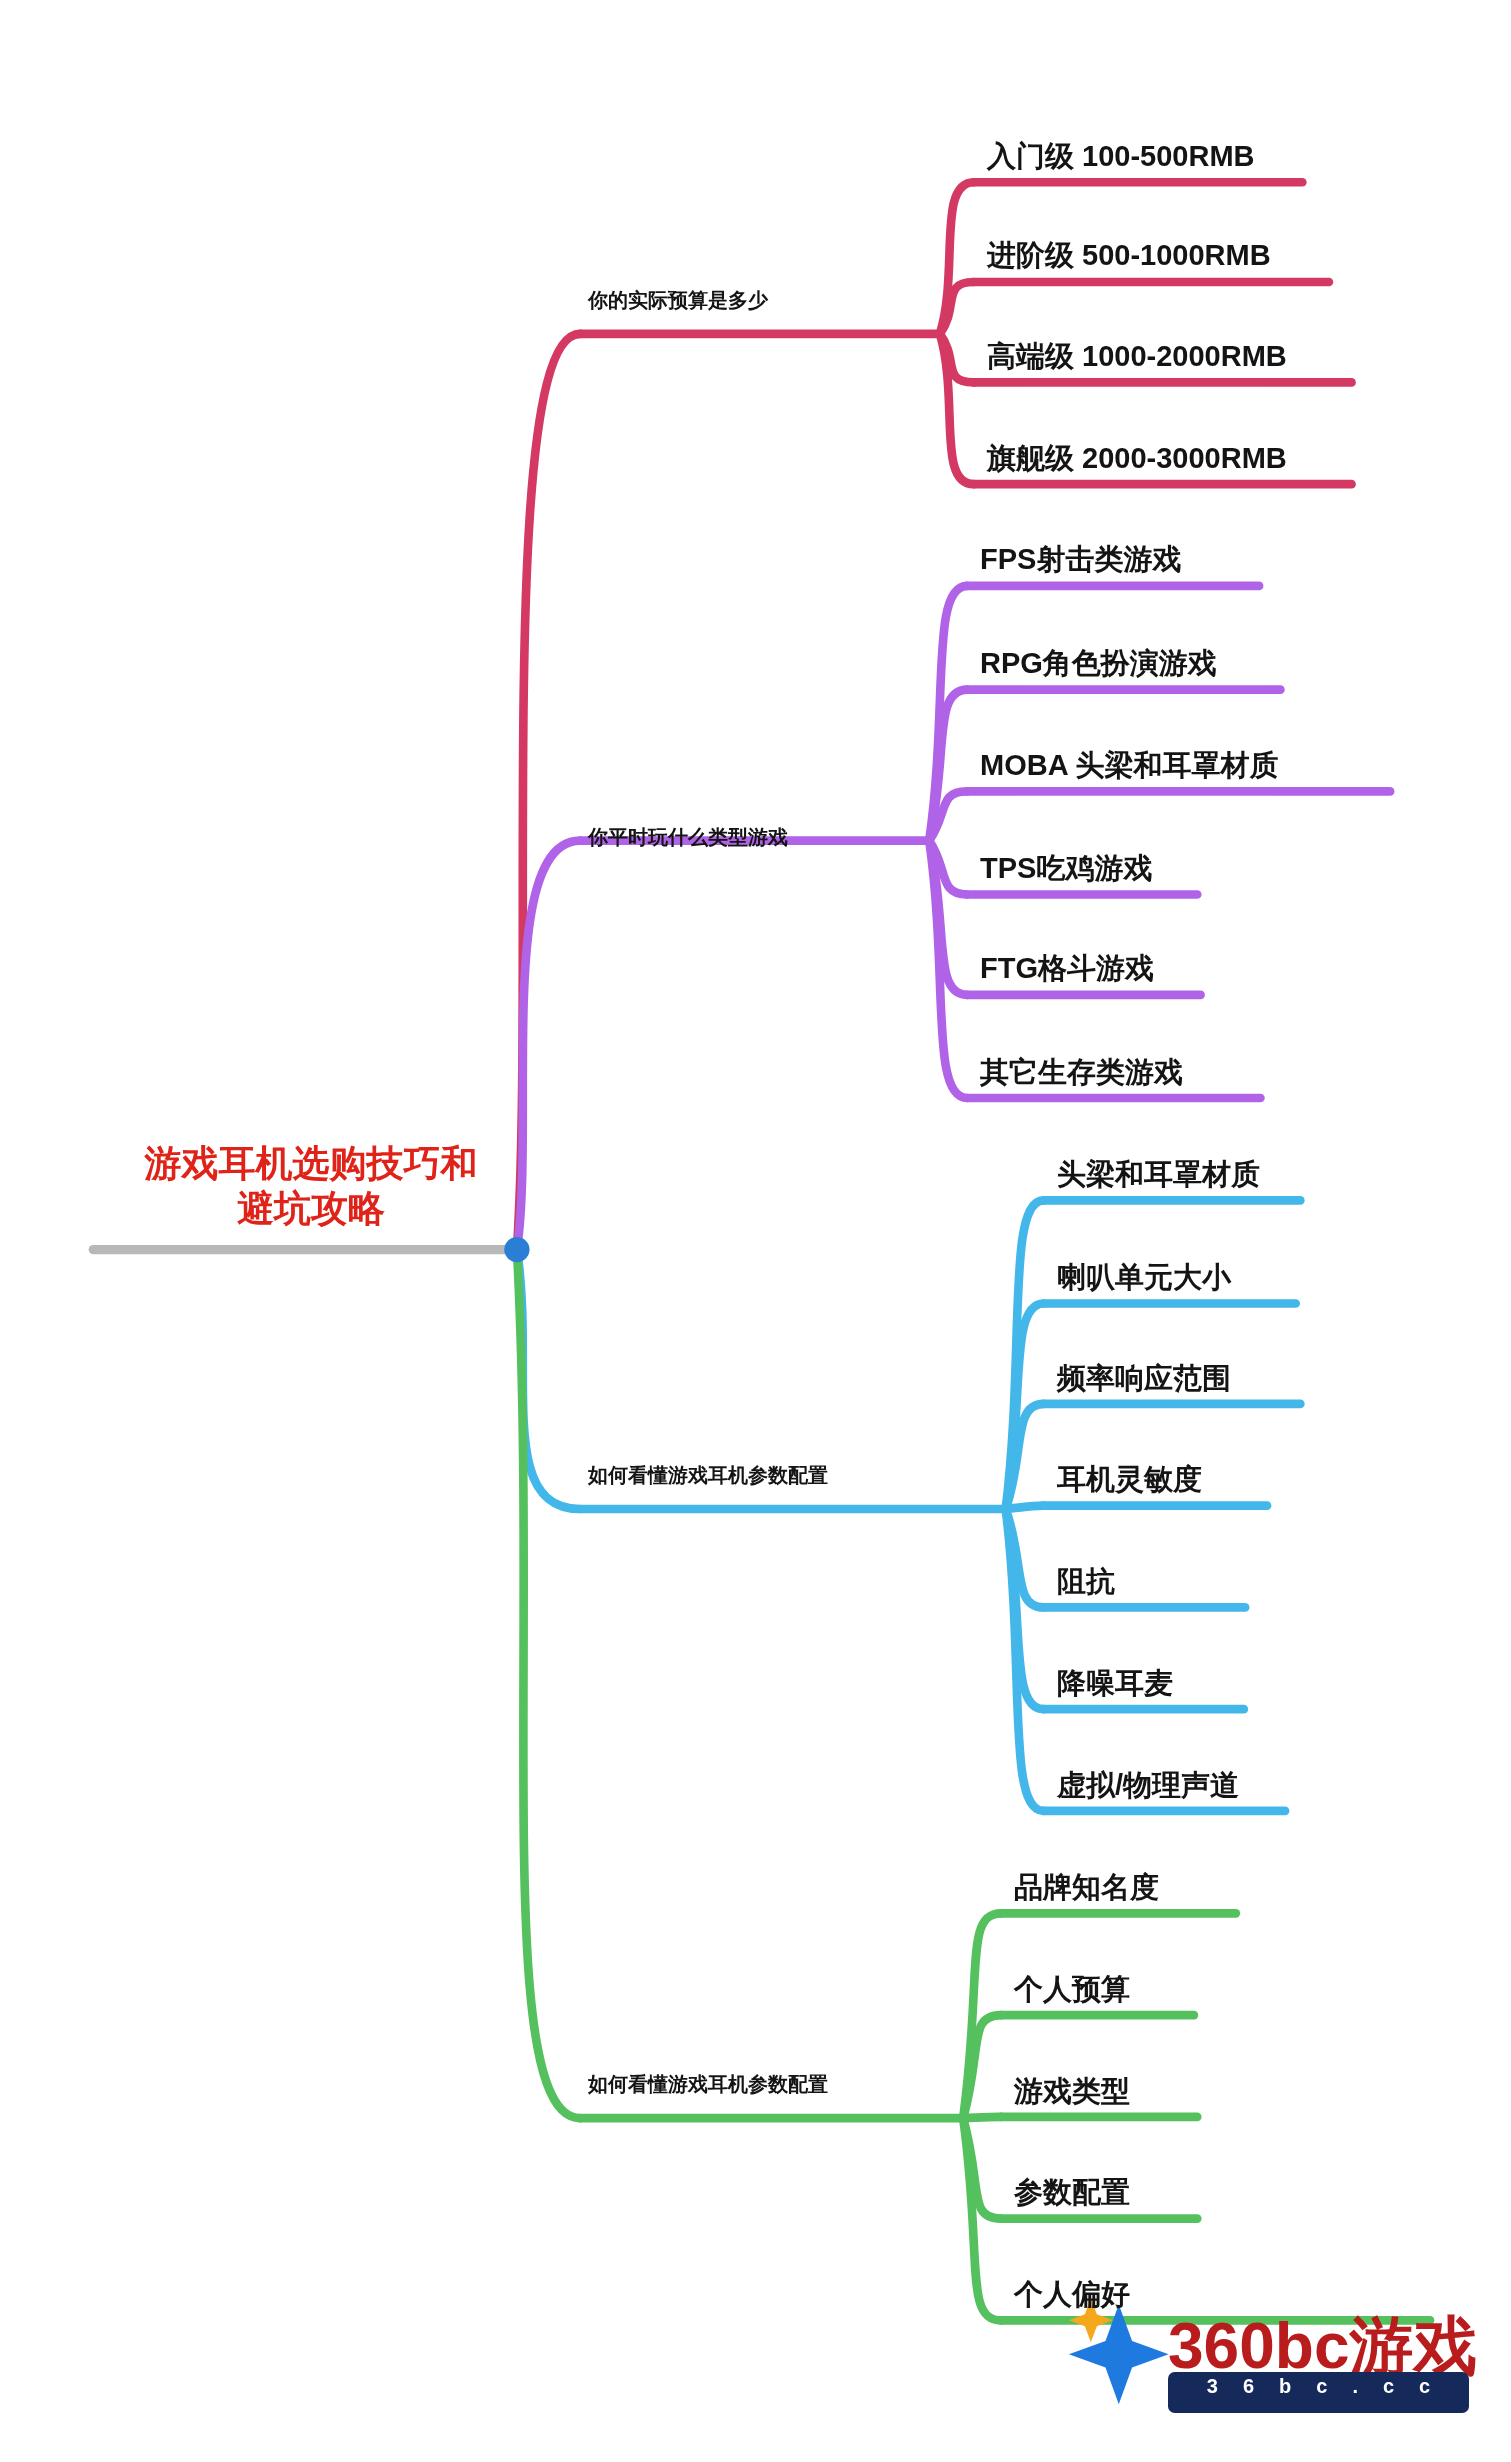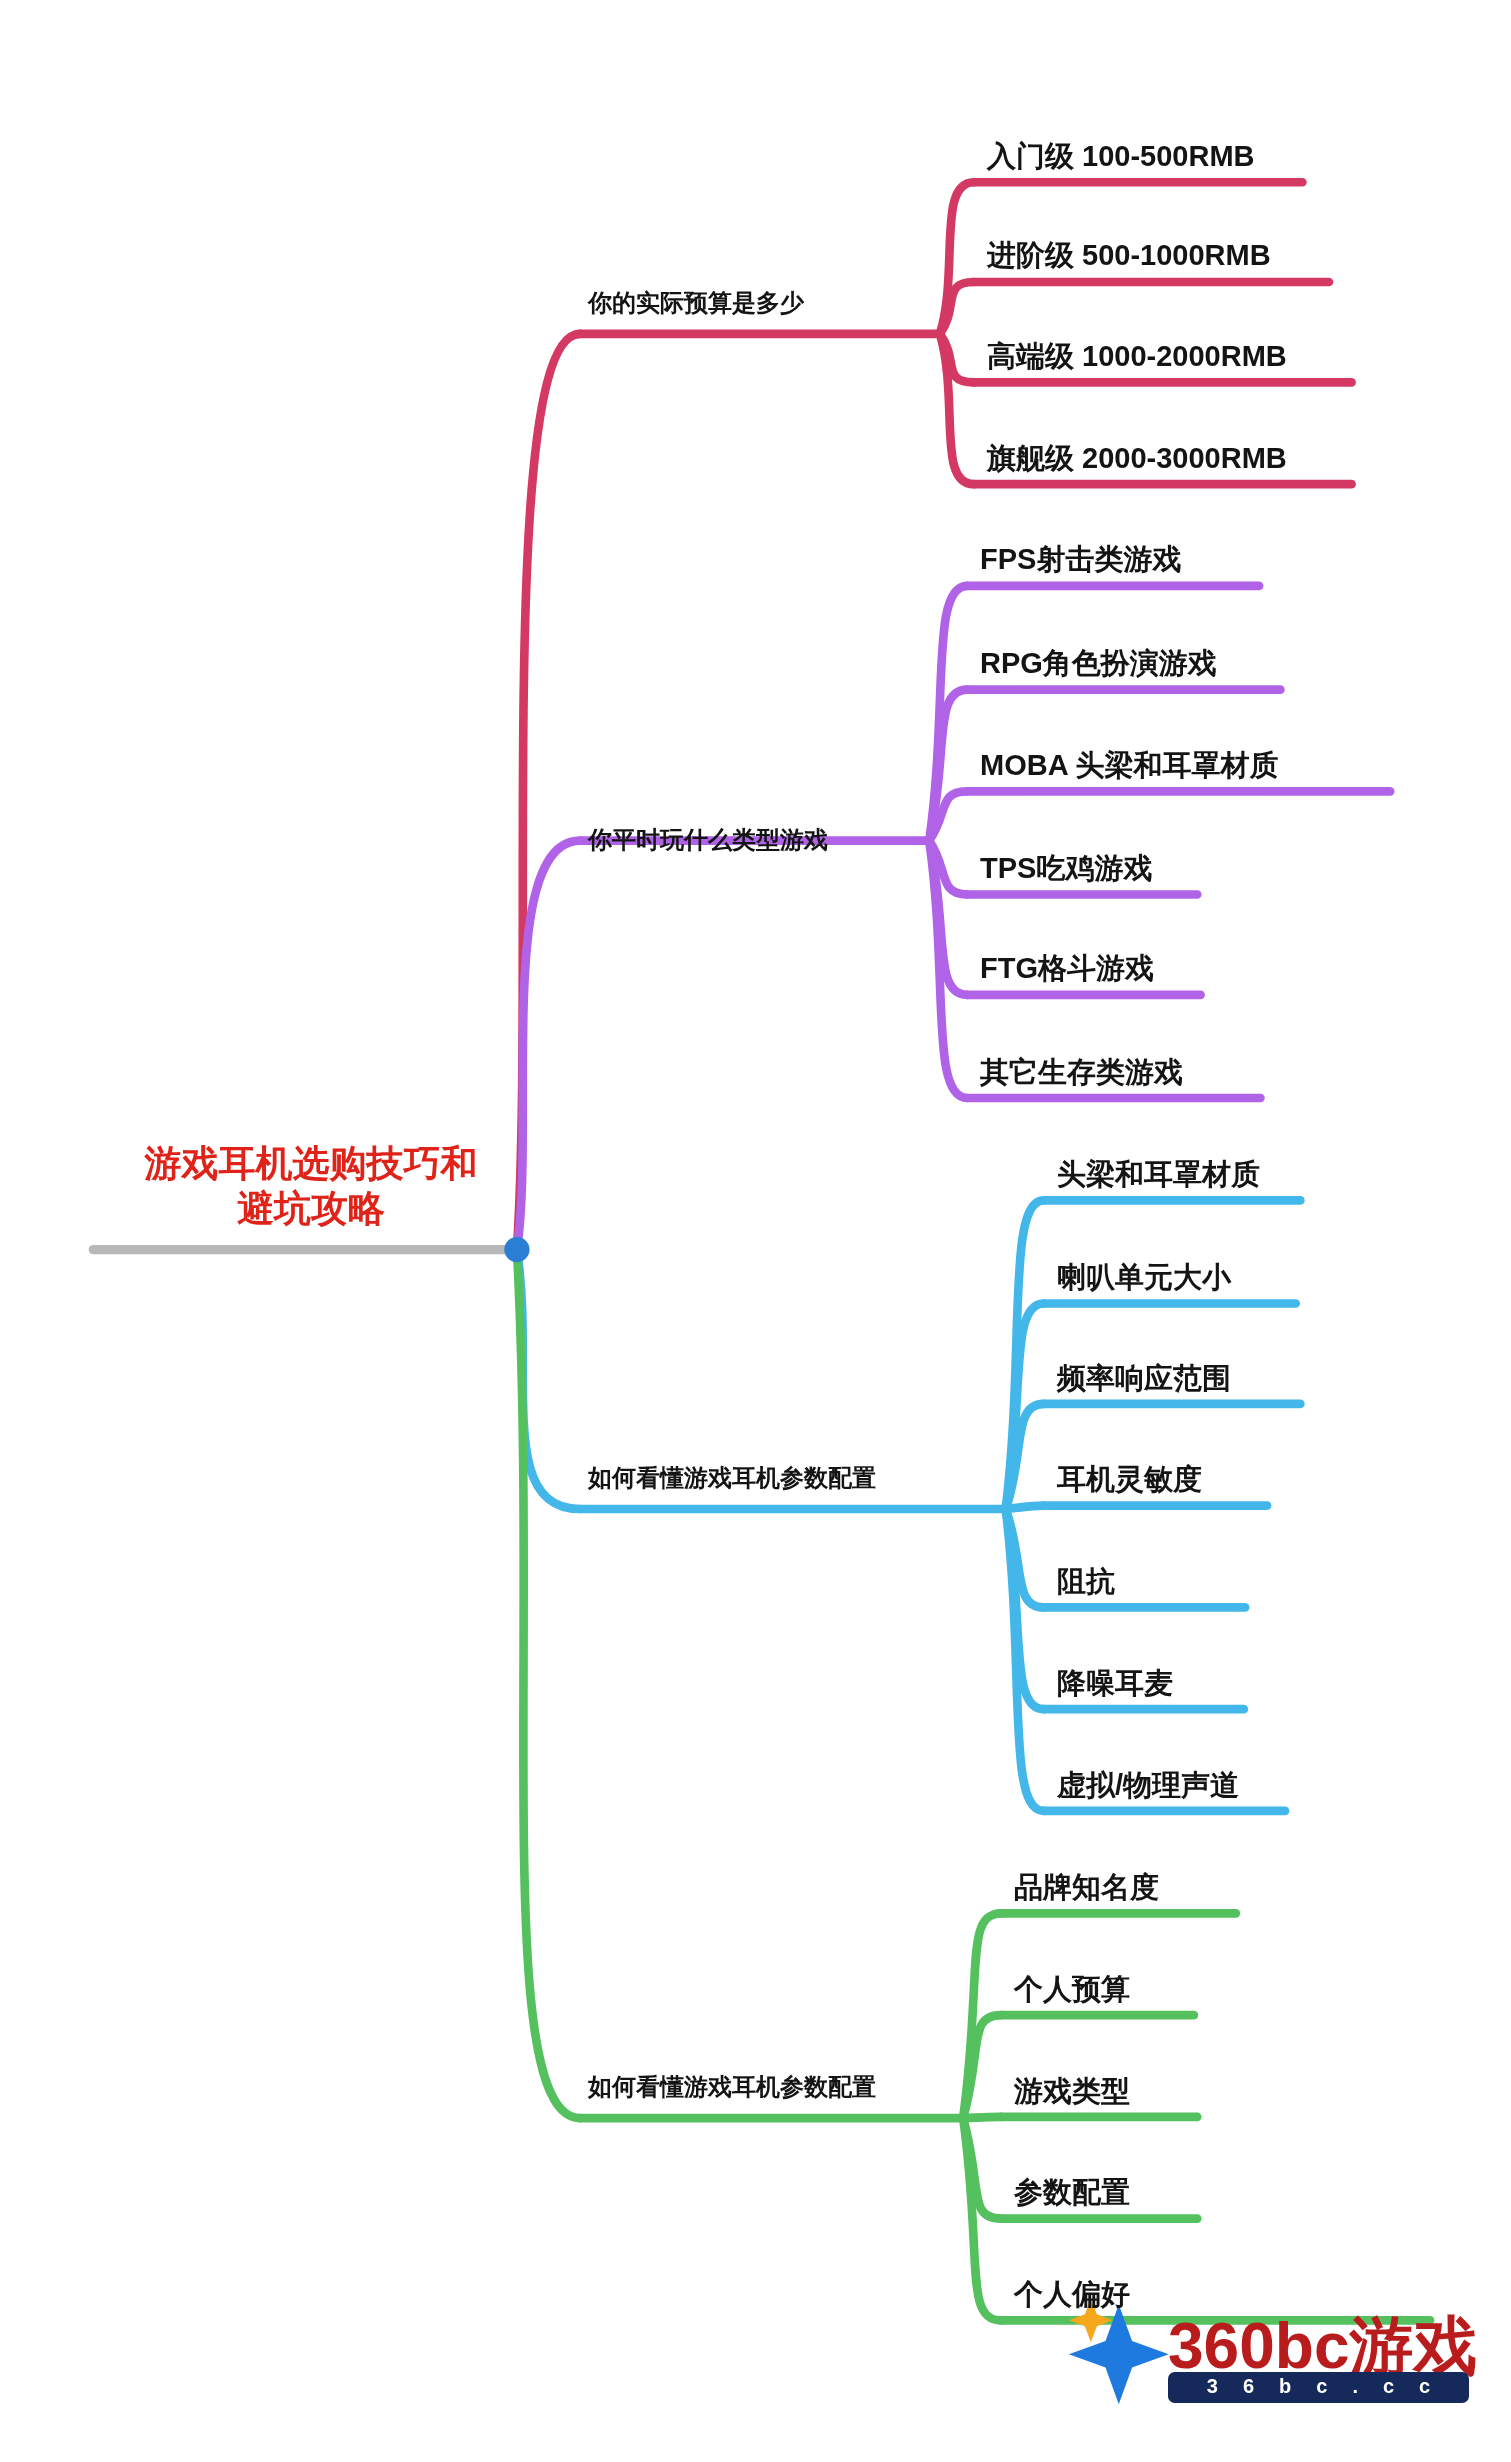--- a/index.html
+++ b/index.html
@@ -20,21 +20,21 @@
   .b3{stroke:var(--branch3,#55c05e);}
   .center-line{stroke:var(--line-color,#b8b8b8);stroke-width:14;stroke-linecap:round;}
   .dot{fill:var(--dot-color,#2a7fd4);}
   .label{
     position:absolute;
     font-weight:700;
     color:#141414;
     white-space:nowrap;
     line-height:1.15;
   }
-  .branch-label{font-size:24px;}
+  .branch-label{font-size:20px;}
   .child-label{font-size:29px;}
   .center-title{
     position:absolute;
     left:138px;
     top:1141px;
     width:346px;
     text-align:center;
     font-size:37px;
     line-height:45px;
     font-weight:700;
@@ -49,21 +49,21 @@
     font-size:64px;
     font-weight:800;
     color:#b91c1c;
     white-space:nowrap;
   }
   .wm-bar{
     position:absolute;
     left:1168px;
     top:2372px;
     width:301px;
-    height:31px;
+    height:41px;
     border-radius:6.7px;
     background:var(--bar-color,#16295b);
     color:var(--bar-text,#ffffff);
     font-size:20px;
     font-weight:700;
     letter-spacing:25px;
     text-align:center;
     line-height:29px;
     text-indent:25px;
     overflow:hidden;

